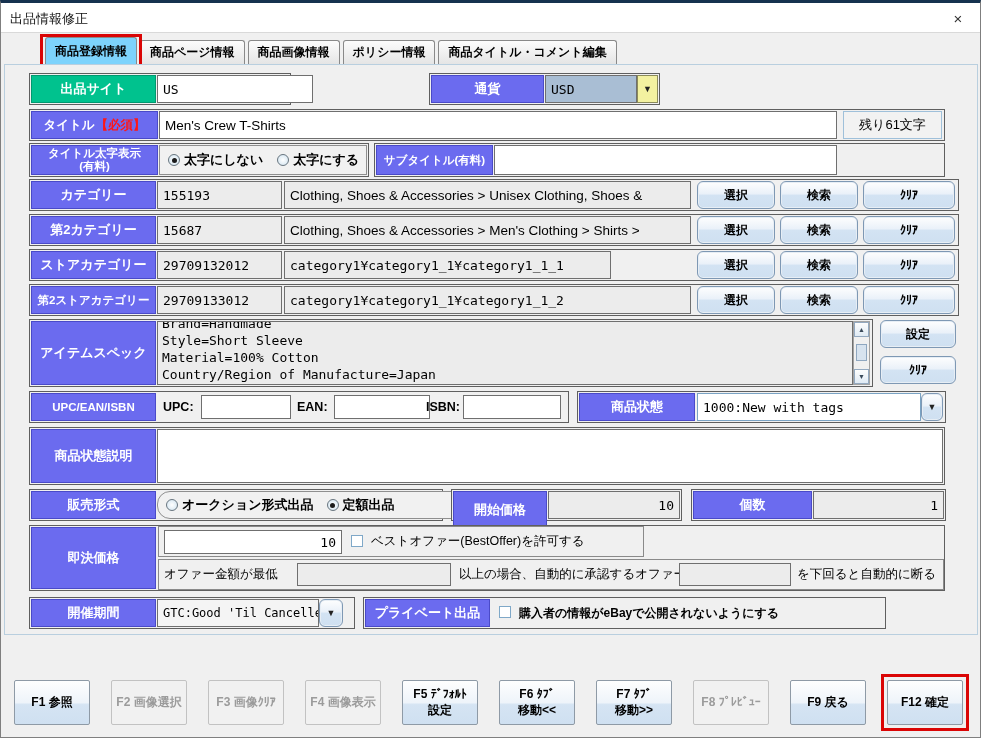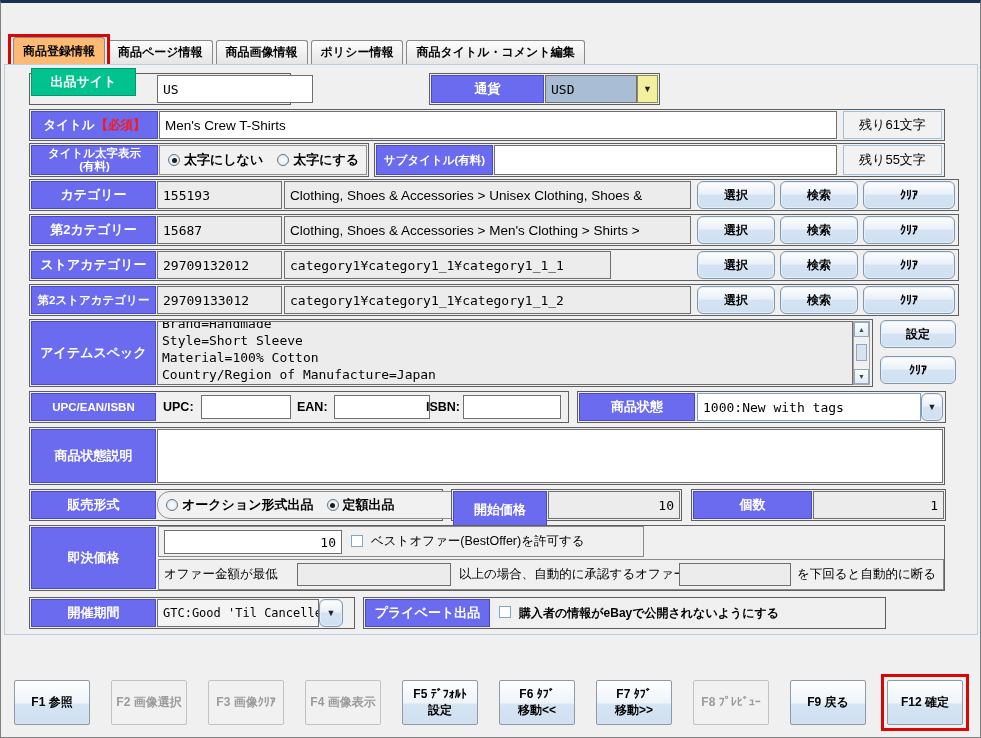--- a/index.html
+++ b/index.html
@@ -9,21 +9,21 @@
        font-family:"Liberation Sans","DejaVu Sans",sans-serif;color:#000;}
   .titlebar{position:absolute;left:0;top:0;width:100%;height:30px;background:#fff;
        border-bottom:1px solid #d9d9d9;}
   .title-text{position:absolute;left:9px;top:7px;font-size:13px;color:#111;}
   .close-x{position:absolute;left:944px;top:3px;width:26px;height:24px;display:flex;
        align-items:center;justify-content:center;font-size:15px;color:#333;cursor:default;}
   .tabsbar{position:absolute;left:12px;top:34px;display:flex;align-items:flex-end;gap:3px;}
   .tab{height:24px;line-height:23px;padding:0 9px;font-size:12px;font-weight:bold;
        background:linear-gradient(#fcfcfc,#e5e5e5);border:1px solid #898989;border-bottom:none;
        border-radius:3px 3px 0 0;white-space:nowrap;}
-  .tab.sel{height:27px;line-height:26px;background:#fdba74;position:relative;}
+  .tab.sel{height:27px;line-height:26px;background:#7dd3fc;position:relative;margin-left:32px;}
   .panel{position:absolute;left:3px;top:61px;width:974px;height:571px;
        border:1px solid #b9cfdf;background:#f0f0f0;}
   .grp{position:absolute;border:1px solid #5f5f5f;background:#f0f0f0;}
   .subbox{position:absolute;border:1px solid #8a8a8a;background:#f0f0f0;}
   .lbl{position:absolute;background:#6b6bef;border:1px solid #4a4ac9;color:#fff;
        font-weight:bold;font-size:13px;display:flex;align-items:center;justify-content:center;
        text-align:center;white-space:nowrap;overflow:hidden;}
   .lbl.sm{font-size:11.5px;}
   .lbl.green{background:#00c28e;border-color:#00996f;}
   .lbl .req{color:#ff1616;margin-left:1px;}
@@ -64,36 +64,40 @@
        align-items:center;justify-content:center;font-size:12px;font-weight:bold;line-height:15px;
        background:linear-gradient(180deg,#fefefe 0%,#eef4fa 50%,#d5e4f3 55%,#cfe0f1 100%);
        border:1px solid #8e9aa6;border-radius:2px;white-space:nowrap;}
   .fbtn.dis{background:#f1f1f1;border:1px solid #c2c2c2;color:#9b9b9b;}
 </style>
 </head>
 <body>
 
 <div class="win">
 
+  <div class="titlebar">
+    <div class="title-text">出品情報修正</div>
+    <div class="close-x">×</div>
+  </div>
 
   <div class="tabsbar">
     <div class="tab sel">
       <span>商品登録情報</span>
       <div class="hl" style="left:-6px;top:-4px;right:-6px;bottom:-5px;"></div>
     </div>
     <div class="tab"><span>商品ページ情報</span></div>
     <div class="tab"><span>商品画像情報</span></div>
     <div class="tab"><span>ポリシー情報</span></div>
     <div class="tab"><span>商品タイトル・コメント編集</span></div>
   </div>
 
   <div class="panel"></div>
 
   <div class="grp" style="left:28px;top:70px;width:262px;height:32px;"></div>
-  <div class="lbl green" style="left:30px;top:65px;width:105px;height:28px;">出品サイト</div>
+  <div class="lbl green" style="left:30px;top:72px;width:125px;height:28px;">出品サイト</div>
   <div class="fld" style="left:156px;top:72px;width:156px;height:28px;">US</div>
 
   <div class="grp" style="left:428px;top:70px;width:231px;height:32px;"></div>
   <div class="lbl" style="left:430px;top:72px;width:113px;height:28px;">通貨</div>
   <div class="fld" style="left:544px;top:72px;width:92px;height:28px;background:#a9bed4;">USD</div>
   <div class="arrowbtn yellow" style="left:636px;top:72px;width:21px;height:28px;">▼</div>
 
   <div class="grp" style="left:28px;top:106px;width:916px;height:32px;"></div>
   <div class="lbl" style="left:30px;top:108px;width:127px;height:28px;font-size:12.5px;">
     <span>タイトル</span>
@@ -109,21 +113,20 @@
   </div>
   <div class="radio-area" style="left:158px;top:142px;width:208px;height:30px;">
     <span class="radio on"></span>
     <span>太字にしない</span>
     <span class="radio" style="margin-left:14px;"></span>
     <span>太字にする</span>
   </div>
   <div class="grp" style="left:373px;top:140px;width:571px;height:34px;"></div>
   <div class="lbl sm" style="left:375px;top:142px;width:117px;height:30px;">サブタイトル(有料)</div>
   <div class="fld" style="left:493px;top:142px;width:343px;height:30px;"></div>
-  <div class="remain" style="left:842px;top:142px;width:99px;height:30px;">残り55文字</div>
 
   <div class="grp" style="left:28px;top:176px;width:930px;height:32px;"></div>
   <div class="lbl" style="left:30px;top:178px;width:125px;height:28px;">カテゴリー</div>
   <div class="fld gray" style="left:156px;top:178px;width:125px;height:28px;">155193</div>
   <div class="fld gray sans" style="left:283px;top:178px;width:407px;height:28px;">Clothing, Shoes &amp; Accessories &gt; Unisex Clothing, Shoes &amp;</div>
   <div class="b3d" style="left:696px;top:178px;width:78px;height:28px;">選択</div>
   <div class="b3d" style="left:779px;top:178px;width:78px;height:28px;">検索</div>
   <div class="b3d" style="left:862px;top:178px;width:92px;height:28px;">ｸﾘｱ</div>
 
   <div class="grp" style="left:28px;top:211px;width:930px;height:32px;"></div>

